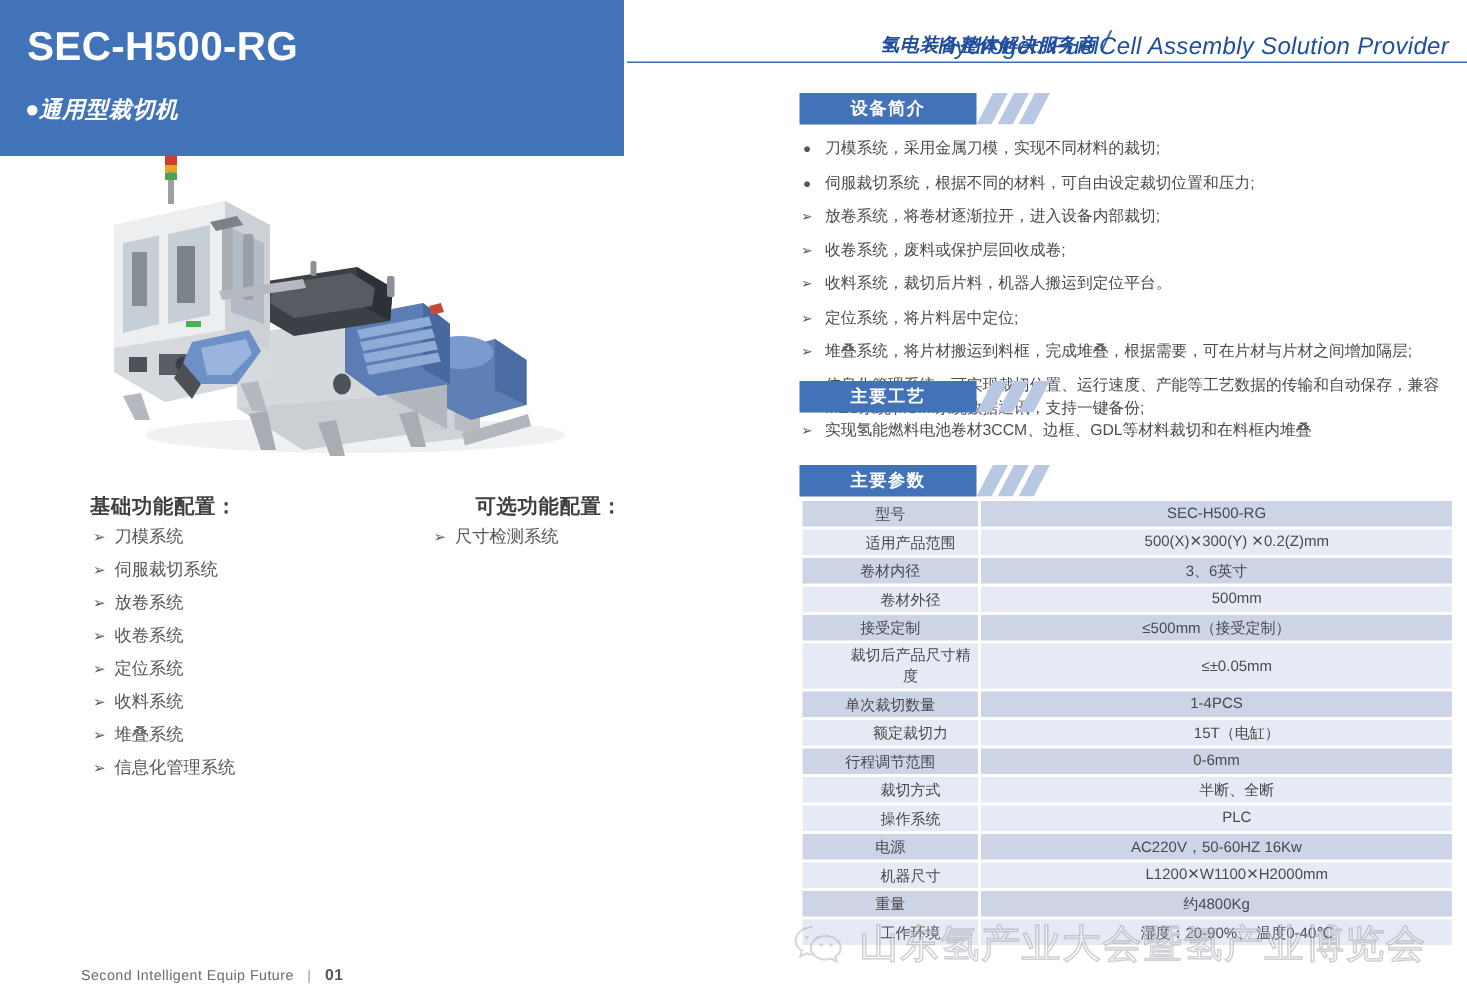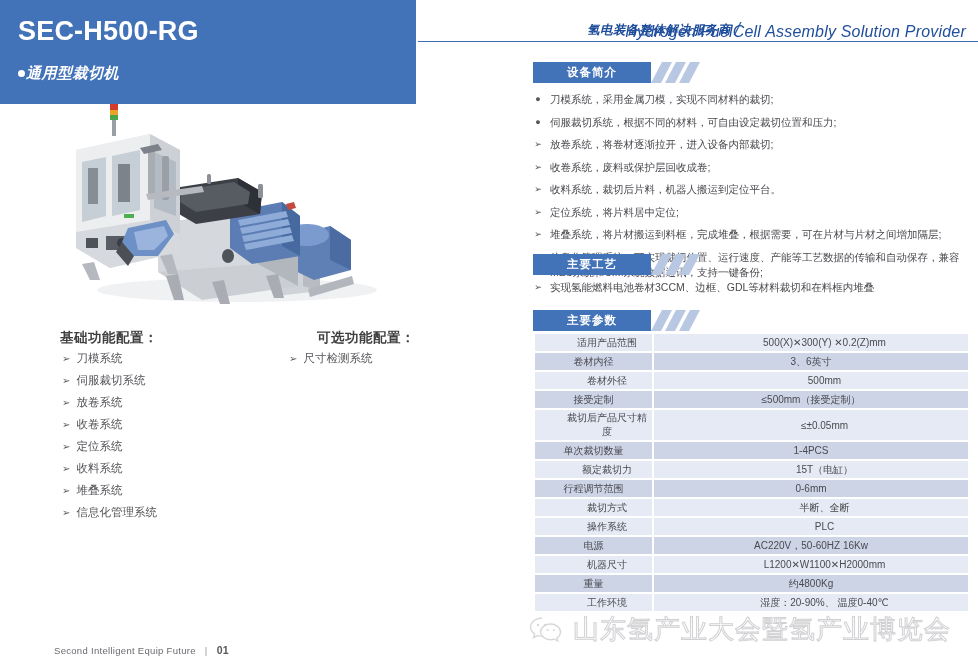--- a/index.html
+++ b/index.html
@@ -382,20 +382,24 @@
             <g fill="#b8c7e2">
               <polygon points="0,21 11,0 21,0 10,21"></polygon>
               <polygon points="14,21 25,0 35,0 24,21"></polygon>
               <polygon points="28,21 39,0 49,0 38,21"></polygon>
             </g>
           </svg>
       </div>
     </div>
     <table id="param-table">
         <tbody>
+          <tr class="odd">
+            <td class="k">型号</td>
+            <td class="v">SEC-H500-RG</td>
+          </tr>
           <tr class="even">
             <td class="k">适用产品范围</td>
             <td class="v">500(X)✕300(Y) ✕0.2(Z)mm</td>
           </tr>
           <tr class="odd">
             <td class="k">卷材内径</td>
             <td class="v">3、6英寸</td>
           </tr>
           <tr class="even">
             <td class="k">卷材外径</td>

